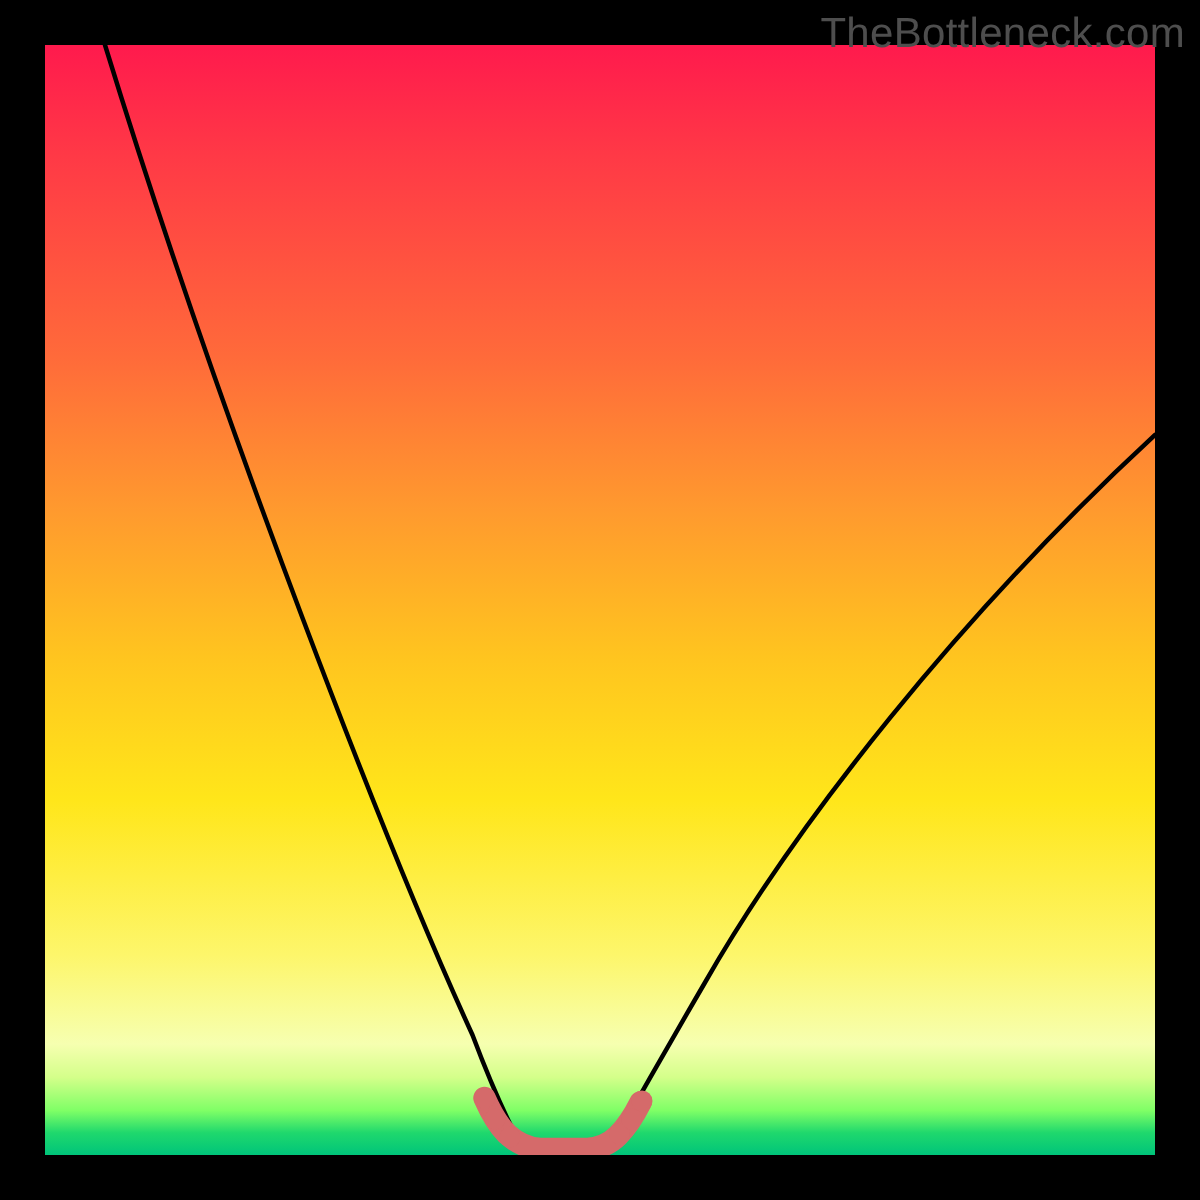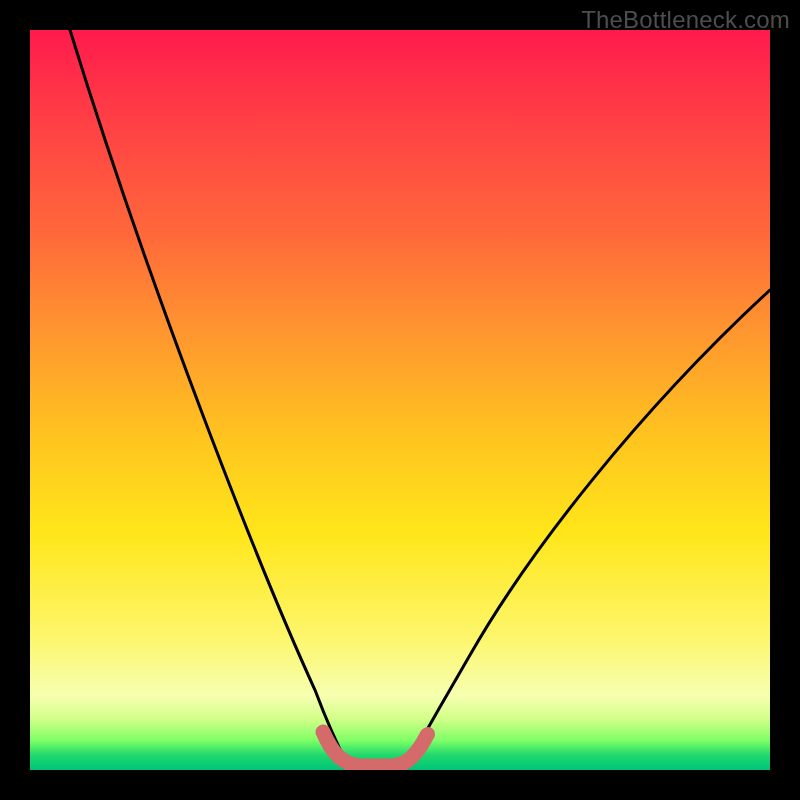--- a/index.html
+++ b/index.html
@@ -38,21 +38,21 @@
       #7fff66 96%,
       #1fd86d 98%,
       #00c47a 100%
     );
   }
   .watermark {
     position: absolute;
     top: 6px;
     right: 10px;
     color: #4e4e4e;
-    font-size: 24px;
+    font-size: 28px;
     font-weight: 400;
     letter-spacing: 0.2px;
     user-select: none;
   }
   svg.curves {
     position: absolute;
     inset: 0;
     width: 100%;
     height: 100%;
     pointer-events: none;

